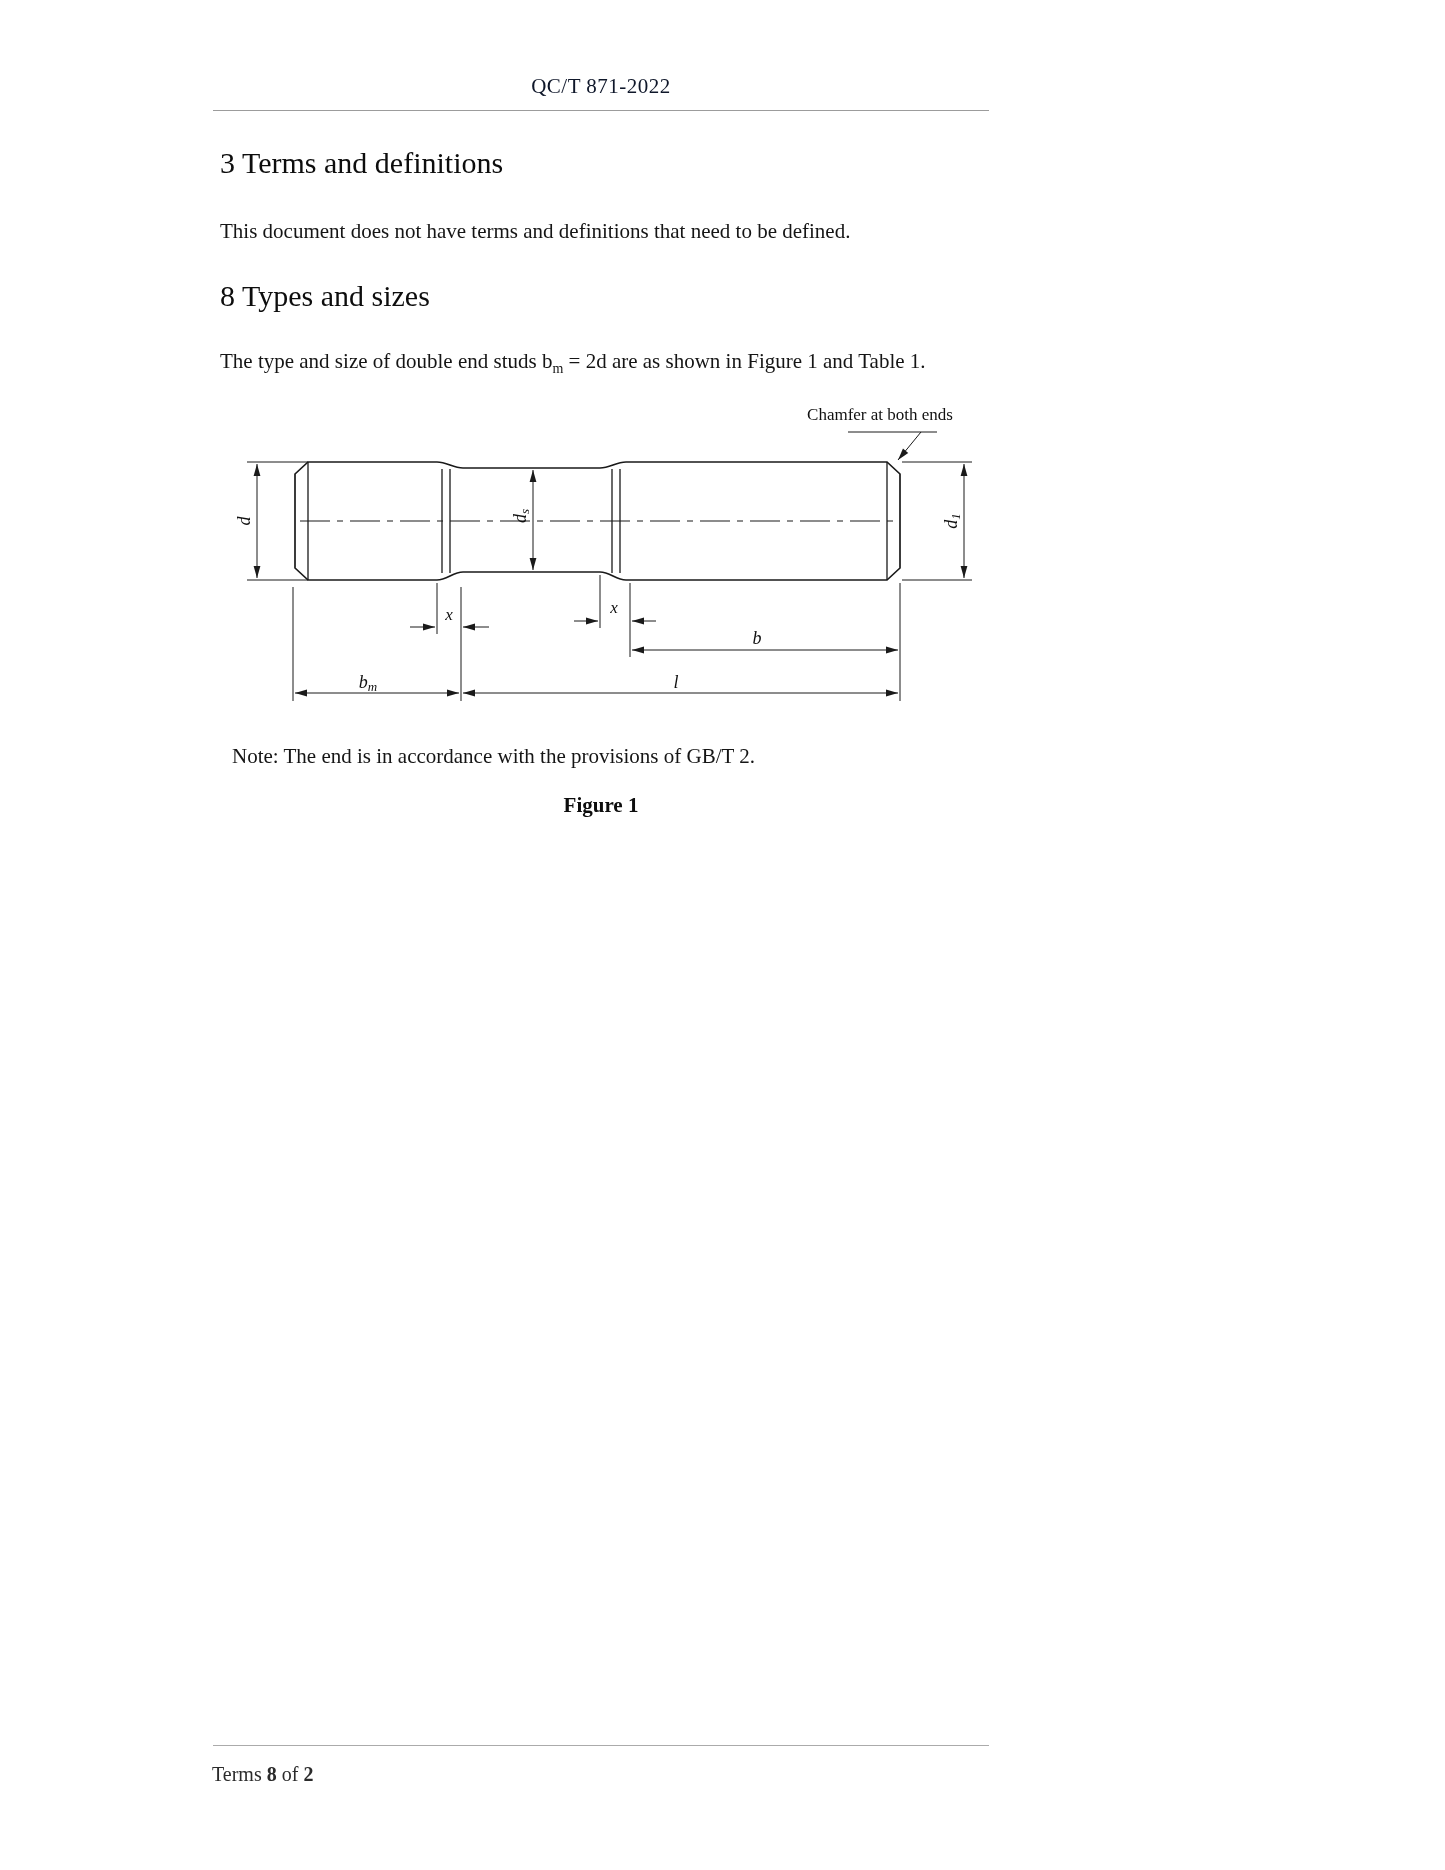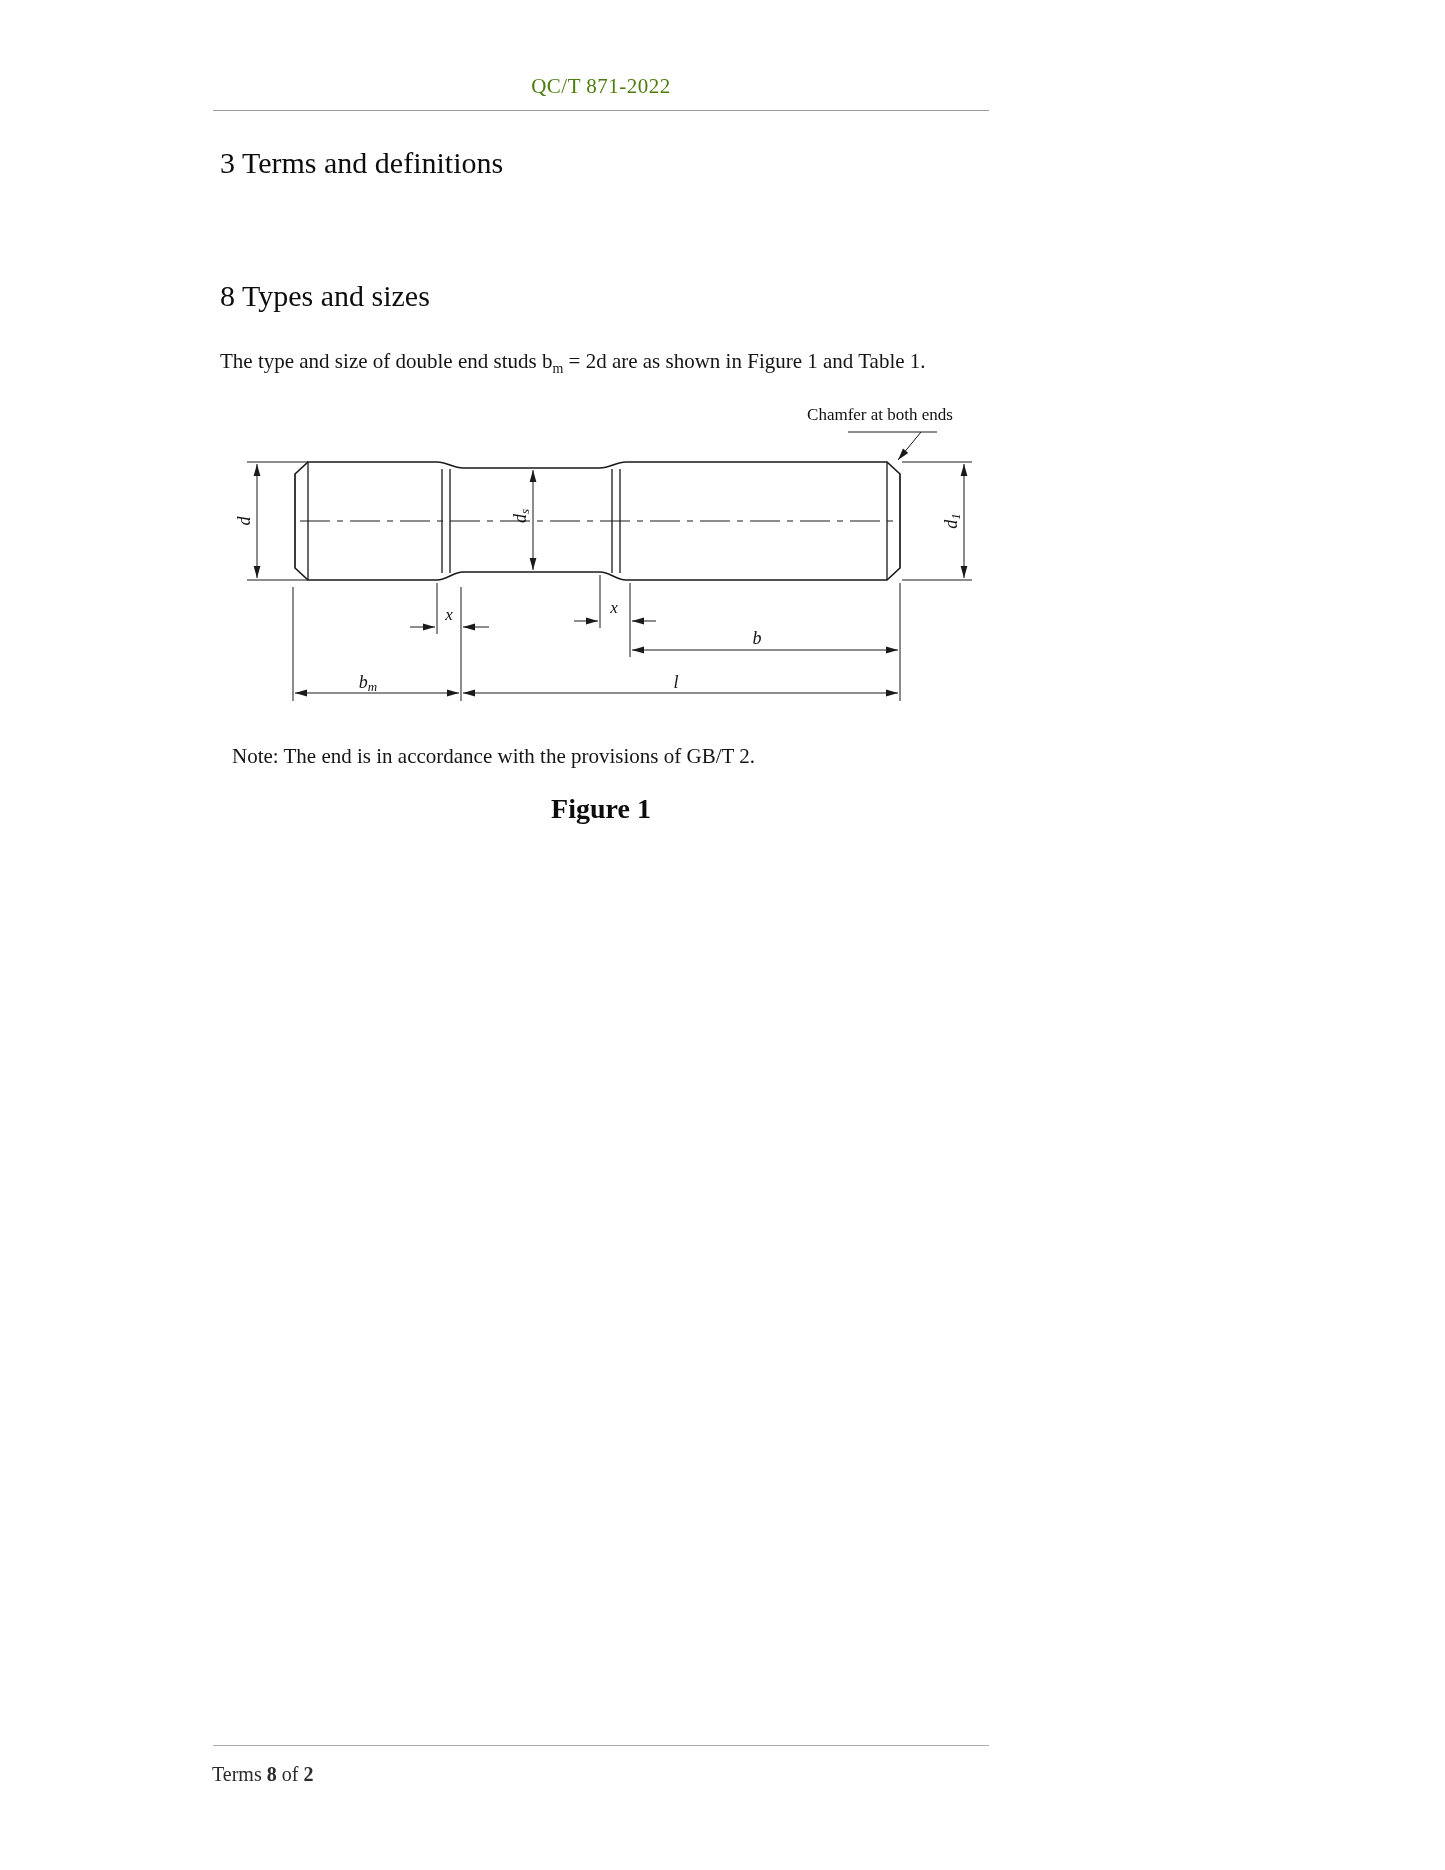--- a/index.html
+++ b/index.html
@@ -8,42 +8,42 @@
     position:relative;
     width:1445px; height:1870px;
     background:#ffffff;
     font-family:"Liberation Serif","DejaVu Serif",serif;
     color:#1a1a1a;
     overflow:hidden;
   }
   .abs { position:absolute; }
   .header-title {
     top:74px; left:212px; width:778px;
-    text-align:center; font-size:21px; color:#4d7c0f; letter-spacing:0.5px;
+    text-align:center; font-size:21px; color:#0f172a; letter-spacing:0.5px;
   }
   .rule { position:absolute; height:1px; background:#9c9c9c; }
   .h-rule { top:110px; left:213px; width:776px; }
   .f-rule { top:1745px; left:213px; width:776px; background:#ababab; }
   .sec-heading {
     position:absolute; left:220px;
     font-size:30px; font-weight:400; color:#0d0d0d;
   }
   .sec3 { top:146px; }
   .sec4 { top:279px; }
   .body-text {
     position:absolute; left:220px;
     font-size:21px; color:#151515; line-height:28px;
   }
   .p3 { top:217px; }
   .p4 { top:347px; }
   .p4 sub { font-size:14px; }
   .note-text { top:742px;margin-left:12px; }
   .caption {
     position:absolute; top:793px; left:212px; width:778px;
-    text-align:center; font-weight:700; font-size:28px; color:#0d0d0d;
+    text-align:center; font-weight:700; font-size:21px; color:#0d0d0d;
   }
   .figure-svg { position:absolute; top:400px; left:212px; }
   .figure-svg text { font-family:"Liberation Serif","DejaVu Serif",serif; fill:#111; }
   .footer {
     position:absolute; top:1763px; left:212px; width:778px;
     display:flex; justify-content:space-between;
     font-size:20px; color:#2b2b2b;
   }
   .link { text-decoration:underline; color:#2b2b2b; cursor:pointer; }
   .bold { font-weight:700; }
@@ -51,20 +51,21 @@
 </style>
 </head>
 <body>
 
 <div class="page">
 
   <div class="abs header-title">QC/T 871-2022</div>
   <div class="rule h-rule"></div>
 
   <div class="sec-heading sec3">3 Terms and definitions</div>
+  <div class="body-text p3">This document does not have terms and definitions that need to be defined.</div>
 
   <div class="sec-heading sec4">8 Types and sizes</div>
   <div class="body-text p4"><span>The type and size of double end studs b</span><sub>m</sub><span> = 2d are as shown in Figure 1 and Table 1.</span></div>
 
   <svg class="figure-svg" width="790" height="315" viewBox="212 400 790 315" xmlns="http://www.w3.org/2000/svg">
     <defs>
       <marker id="arr" markerWidth="14" markerHeight="10" refX="13" refY="5" orient="auto-start-reverse" markerUnits="userSpaceOnUse">
         <path d="M13,5 L1,1.6 L1,8.4 Z" fill="#1a1a1a"></path>
       </marker>
     </defs>

